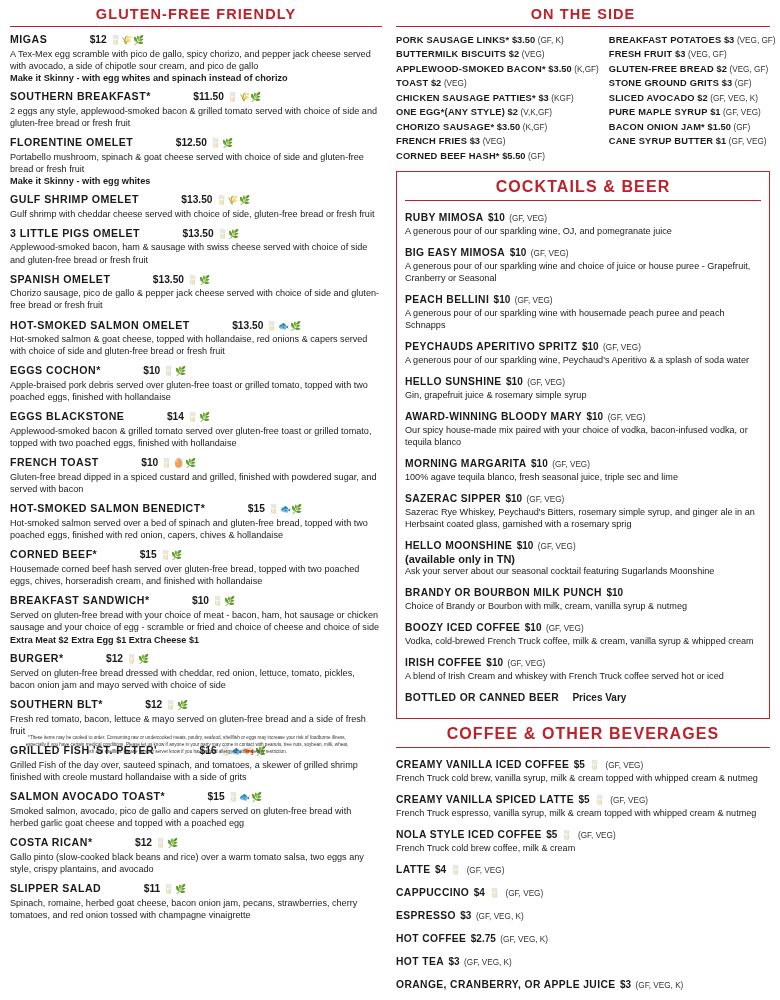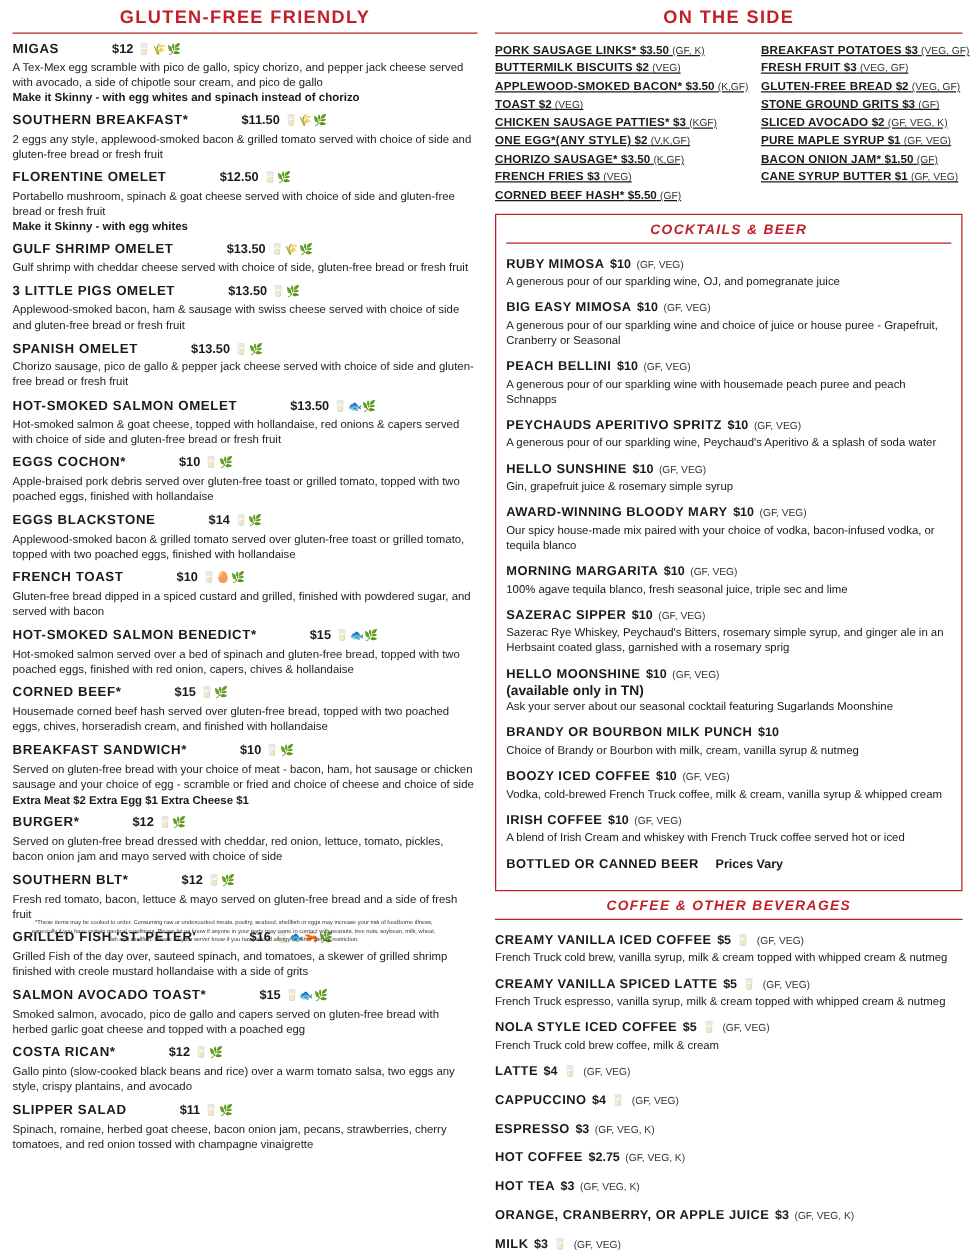--- a/index.html
+++ b/index.html
@@ -17,21 +17,21 @@
   .col-right { width: 374px; }
 
   .section-title {
     text-align: center;
     font-weight: bold;
     color: #c0202a;
     letter-spacing: 1.1px;
     font-size: 14.5px;
     margin: 0 0 4px 0;
   }
-  .section-title.small { font-size: 11px; font-style: italic; }
+  .section-title.small { font-size: 16px; }
 
   .hr-red { border:0; border-top:1.4px solid #c0202a; margin: 3px 0 6px 0; }
 
   .item { margin-bottom: 7px; }
   .item-head {
     font-weight: bold;
     font-size: 10.6px;
     letter-spacing: 0.5px;
     line-height: 1.25;
   }
@@ -41,21 +41,21 @@
     font-size: 9.1px;
     line-height: 1.33;
     color: #222;
     margin-top: 1px;
   }
   .skinny { font-weight: bold; font-size: 9.2px; margin-top: 1px; }
   .extras { font-weight: bold; font-size: 9.1px; margin-top: 2px; }
 
   
   .side-wrap { display: flex; gap: 10px; }
-  .side-col { flex: 1; text-decoration: underline; }
+  .side-col { flex: 1; }
   .side-row { font-size: 9.3px; line-height: 1.52; white-space: nowrap; }
   .side-name { font-weight: bold; letter-spacing: 0.2px; font-size: 9.3px; }
   .side-price { font-weight: bold; font-size: 9.3px; }
   .tag { font-size: 8.2px; color: #333; letter-spacing: 0; }
 
   
   .cocktail-box {
     border: 1.4px solid #c0202a;
     padding: 6px 8px 8px 8px;
     margin-top: 8px;

